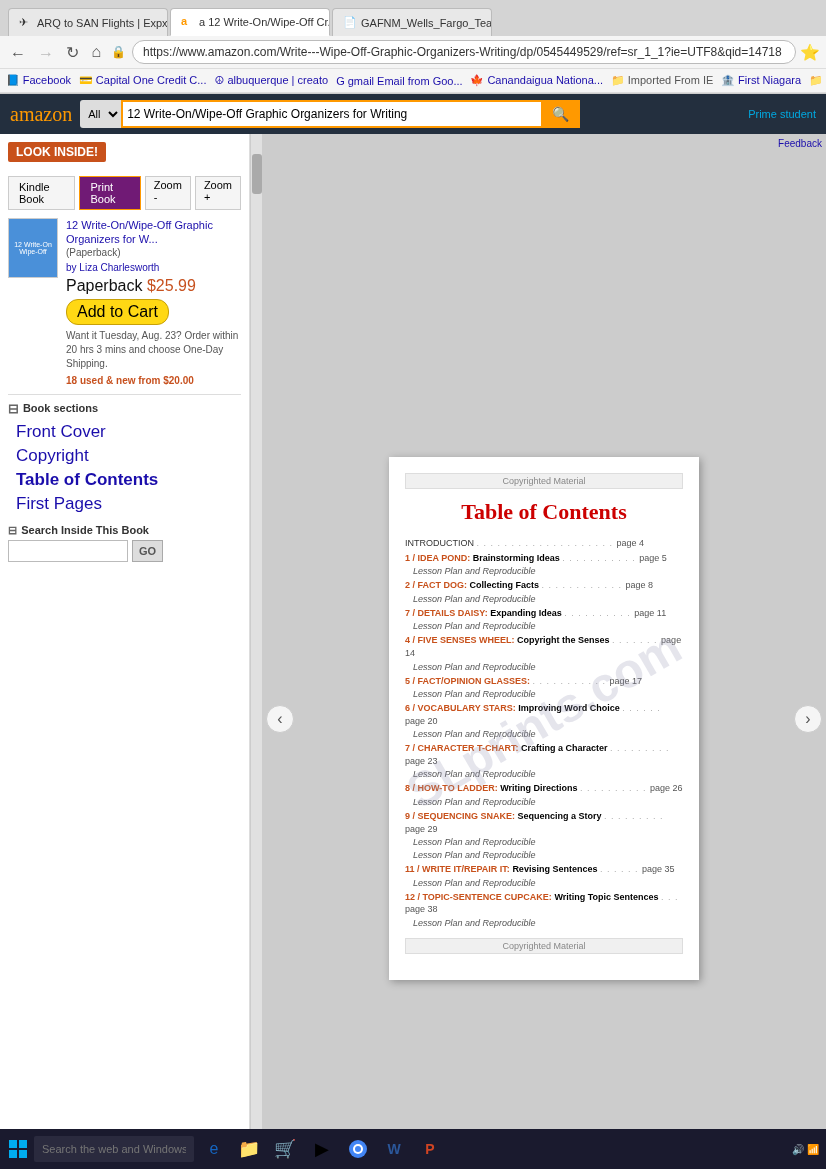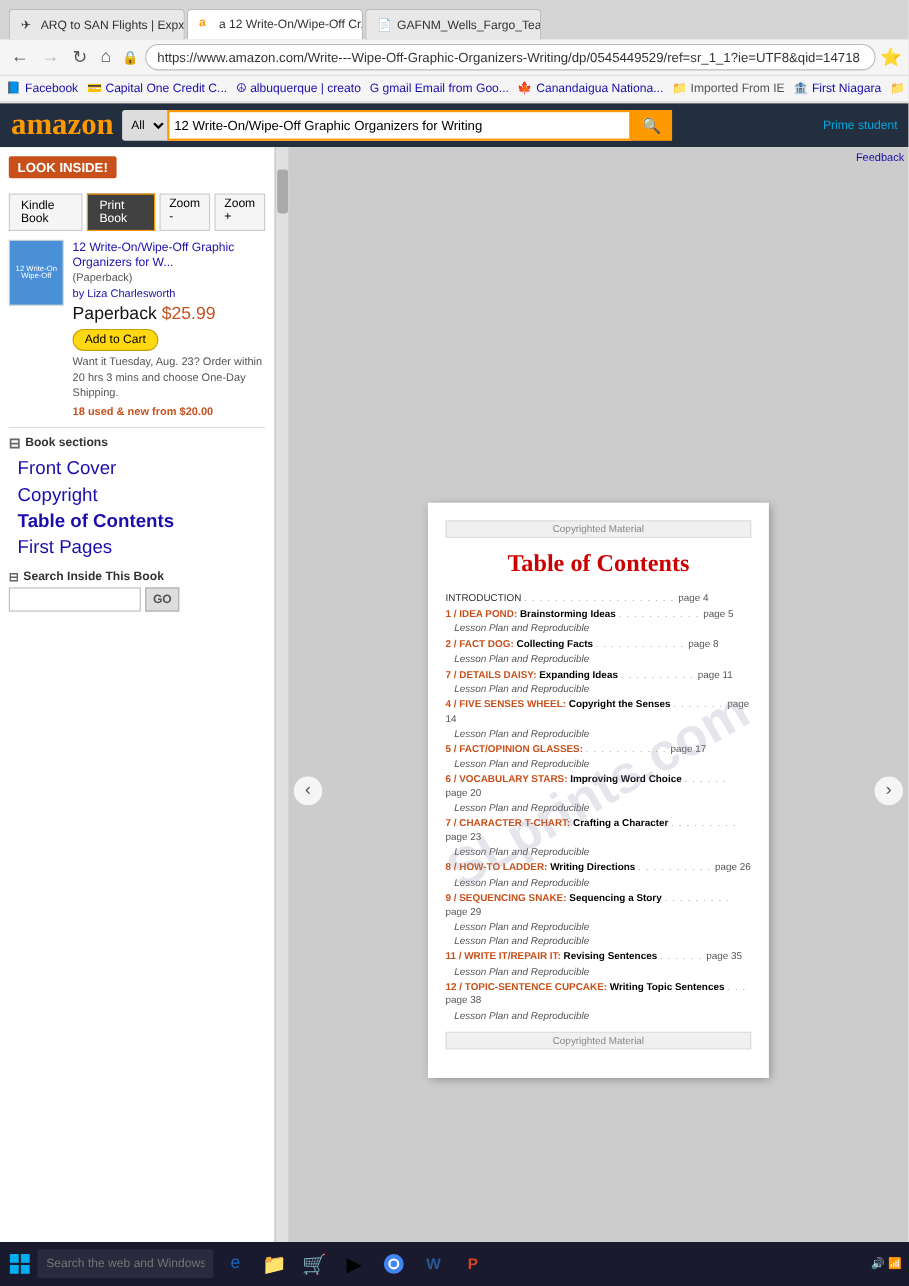--- a/index.html
+++ b/index.html
@@ -17,45 +17,45 @@
     .nav-btn:disabled { color: #bbb; cursor: default; }
     .lock-icon { color: #555; font-size: 12px; margin: 0 2px; }
     .url-bar { flex: 1; border: 1px solid #bbb; border-radius: 12px; padding: 3px 10px; font-size: 12px; color: #333; background: #fff; height: 24px; }
     .search-btn { background: none; border: none; font-size: 16px; color: #555; cursor: pointer; }
 
     .bookmarks-bar { display: flex; align-items: center; padding: 2px 6px; background: #f5f5f5; border-bottom: 1px solid #ddd; gap: 8px; font-size: 11px; color: #1a0dab; overflow: hidden; height: 24px; }
     .bookmark-item { white-space: nowrap; cursor: pointer; color: #1a0dab; display: flex; align-items: center; gap: 2px; }
     .bookmark-item.folder { color: #555; }
 
     .amazon-header { display: flex; align-items: center; padding: 4px 10px; background: #232f3e; gap: 8px; height: 40px; }
-    .amazon-logo { color: #ff9900; font-size: 28px; font-weight: bold; font-family: Georgia, serif; }
+    .amazon-logo { color: #ff9900; font-size: 20px; font-weight: normal; font-family: Georgia, serif; }
     .amazon-logo span { color: #ff9900; }
     .amazon-search-bar { display: flex; flex: 1; max-width: 500px; }
     .amazon-search-select { background: #ddd; border: none; font-size: 11px; padding: 4px; border-radius: 3px 0 0 3px; height: 28px; }
     .amazon-search-input { flex: 1; border: 2px solid #ff9900; padding: 4px; font-size: 12px; height: 28px; outline: none; }
     .amazon-search-btn { background: #ff9900; border: none; padding: 0 10px; height: 28px; cursor: pointer; font-size: 14px; }
     .prime-badge { color: #00a8e0; font-size: 11px; margin-left: auto; }
 
     .book-viewer { display: flex; background: #f9f9f9; height: 100%; }
 
     
     .left-panel { width: 250px; flex-shrink: 0; background: #fff; border-right: 1px solid #ddd; padding: 8px; font-size: 12px; overflow-y: auto; }
     .look-inside { background: #c8511b; color: #fff; font-weight: bold; font-size: 12px; padding: 3px 8px; display: inline-block; margin-bottom: 8px; border-radius: 2px; }
     .book-tabs { display: flex; gap: 4px; margin-bottom: 8px; }
     .book-tab { padding: 4px 10px; border: 1px solid #ccc; font-size: 11px; cursor: pointer; background: #f5f5f5; }
-    .book-tab.active { background: #404040; color: #fff; border-color: #ff9900; }
+    .book-tab.active { background: #701a75; color: #fff; border-color: #ff9900; }
     .zoom-btn { border: 1px solid #ccc; background: #f5f5f5; padding: 2px 8px; font-size: 11px; cursor: pointer; }
 
     .book-info { display: flex; gap: 8px; margin-bottom: 8px; }
     .book-thumb { width: 50px; height: 60px; background: #e0e0e0; border: 1px solid #ccc; flex-shrink: 0; display: flex; align-items: center; justify-content: center; font-size: 8px; color: #666; text-align: center; }
     .book-title { font-size: 11px; color: #1a0dab; line-height: 1.3; }
     .book-format { font-size: 10px; color: #555; }
     .book-author { font-size: 10px; color: #1a0dab; margin-top: 4px; }
     .book-price { font-size: 16px; font-weight: normal; color: #111; margin-top: 4px; }
-    .add-to-cart { background: #ffd814; border: 1px solid #c7a008; border-radius: 12px; padding: 3px 10px; font-size: 11px; cursor: pointer; margin-top: 4px; display: inline-block; }
+    .add-to-cart { background: #ffd814; border: 1px solid #c7a008; border-radius: 12px; padding: 3px 10px; font-size: 16px; cursor: pointer; margin-top: 4px; display: inline-block; }
     .delivery-info { font-size: 10px; color: #555; margin-top: 4px; line-height: 1.4; }
     .used-price { font-size: 10px; color: #555; margin-top: 4px; }
     .used-price span { color: #c7511f; font-weight: bold; text-align: center; }
 
     .book-sections-header { display: flex; align-items: center; font-size: 11px; font-weight: bold; color: #333; margin: 8px 0 4px; border-top: 1px solid #ddd; padding-top: 6px; }
     .book-sections-header .minus { color: #666; margin-right: 4px; font-size: 13px; }
     .book-sections-list { margin-left: 8px; margin-bottom: 8px; }
     .book-section-item { font-size: 17px; color: #1a0dab; padding: 2px 0; cursor: pointer; }
     .book-section-item.active { font-weight: bold; }
 

